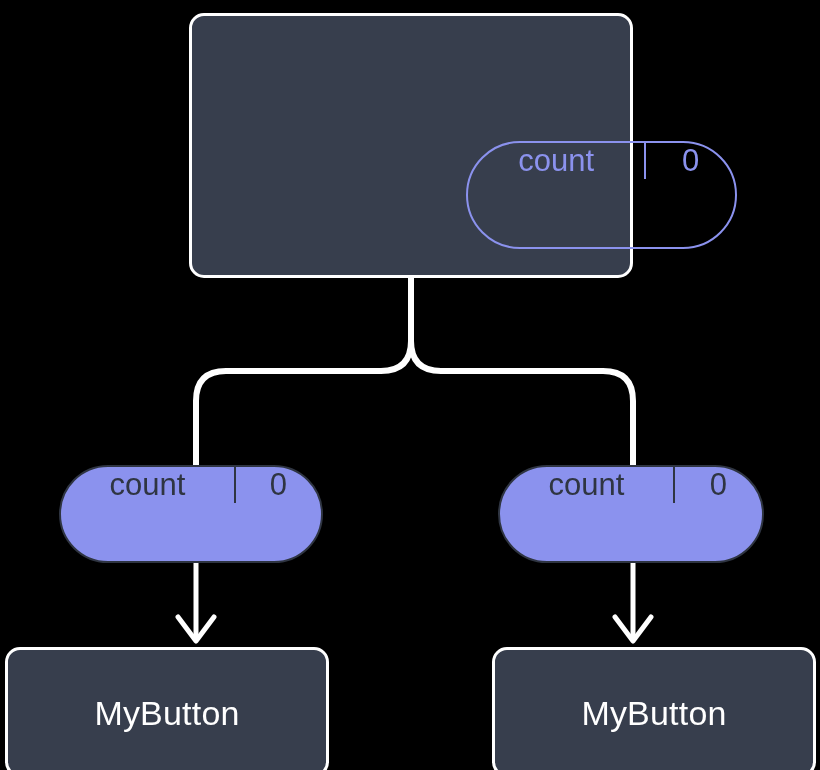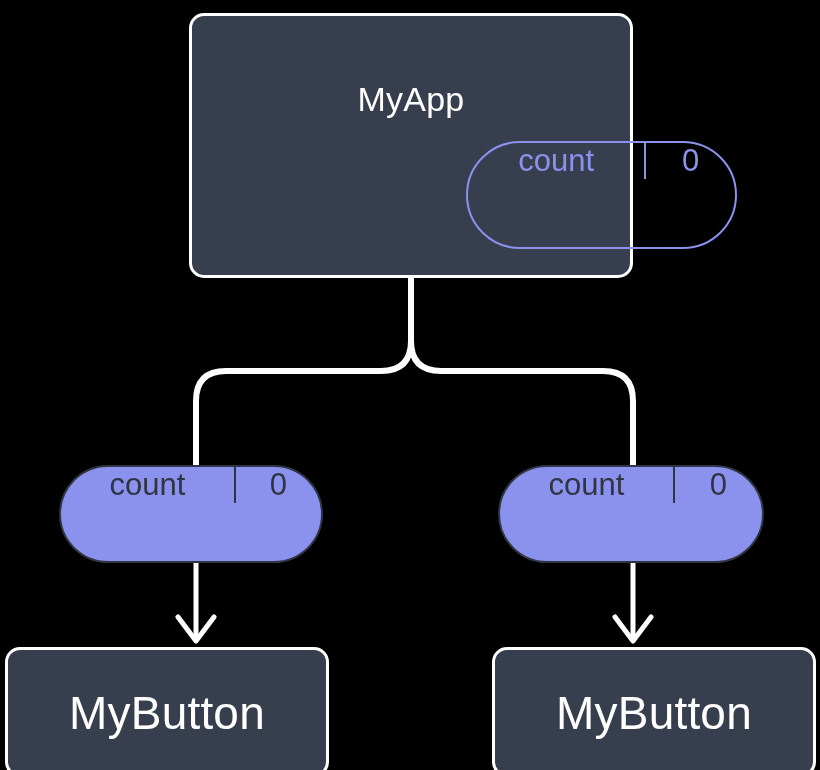--- a/index.html
+++ b/index.html
@@ -77,21 +77,21 @@
   }
   #card-mybutton-right {
     left: 492px;
     top: 647px;
     width: 324px;
     height: 130px;
   }
   .btn-card .card-title {
     top: 42px;
     line-height: 42px;
-    font-size: 46px;
+    font-size: 34px;
   }
 
   
   .pill {
     position: absolute;
     box-sizing: border-box;
     display: flex;
     align-items: flex-start;
     border-radius: 999px;
     overflow: hidden;
@@ -184,21 +184,20 @@
       <path d="M 178 617 L 196 641 L 214 617" fill="none" stroke="#ffffff" stroke-width="5" stroke-linecap="round" stroke-linejoin="round"></path>
     </g>
 
     <g>
       <line x1="633" y1="562" x2="633" y2="640" stroke="#ffffff" stroke-width="5" stroke-linecap="butt"></line>
       <path d="M 615 617 L 633 641 L 651 617" fill="none" stroke="#ffffff" stroke-width="5" stroke-linecap="round" stroke-linejoin="round"></path>
     </g>
   </svg>
 
   <div class="card" id="card-myapp">
-    <div class="card-title">MyApp</div>
 
     <div class="pill pill-outline" id="pill-myapp">
       <div class="pill-key">count</div>
       <div class="pill-val">0</div>
     </div>
   </div>
 
   <div class="pill pill-filled" id="pill-prop-left">
     <div class="pill-key">count</div>
     <div class="pill-val">0</div>

